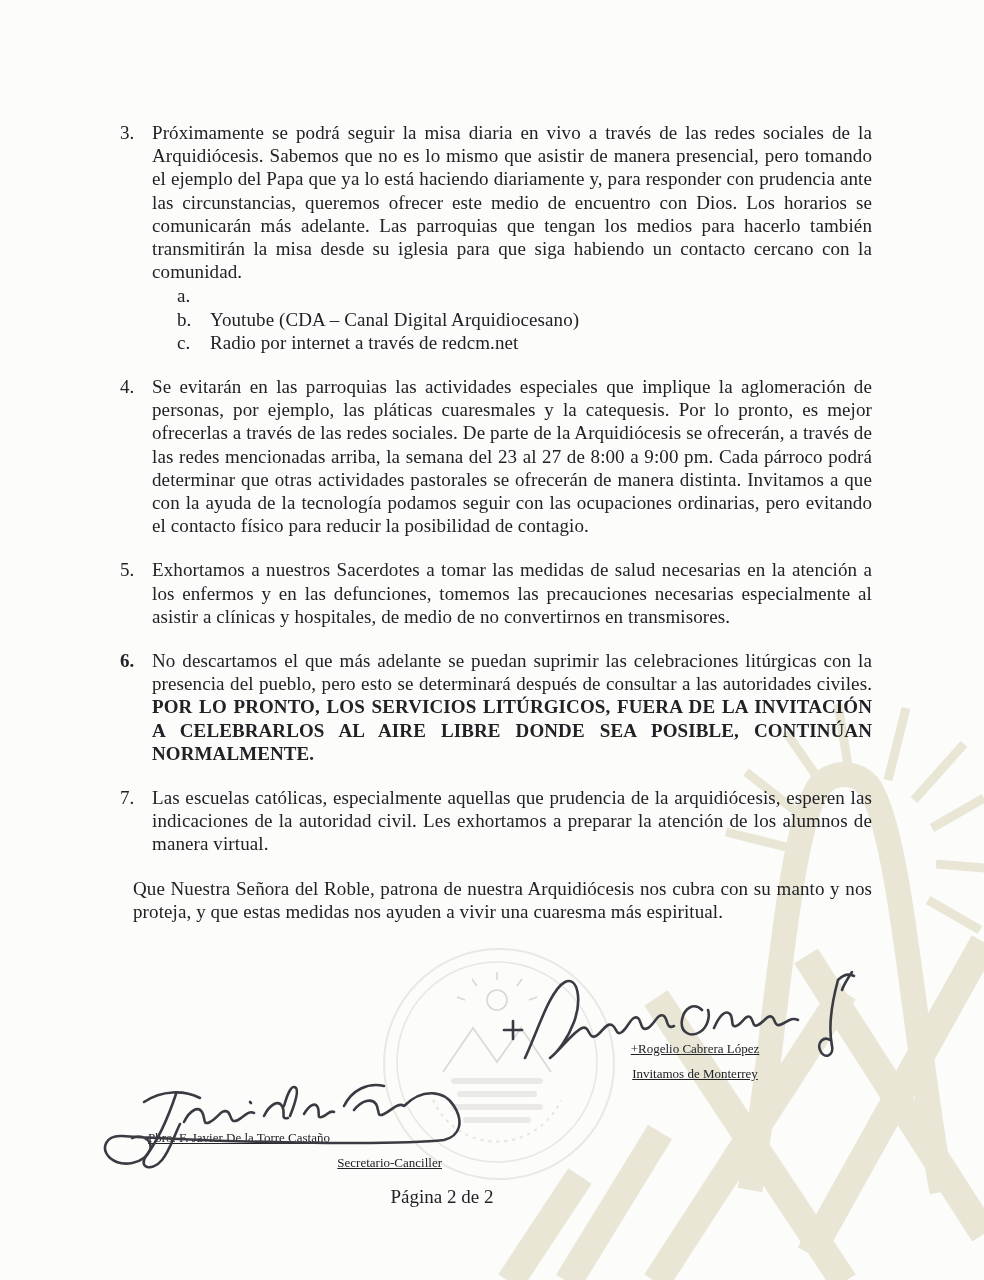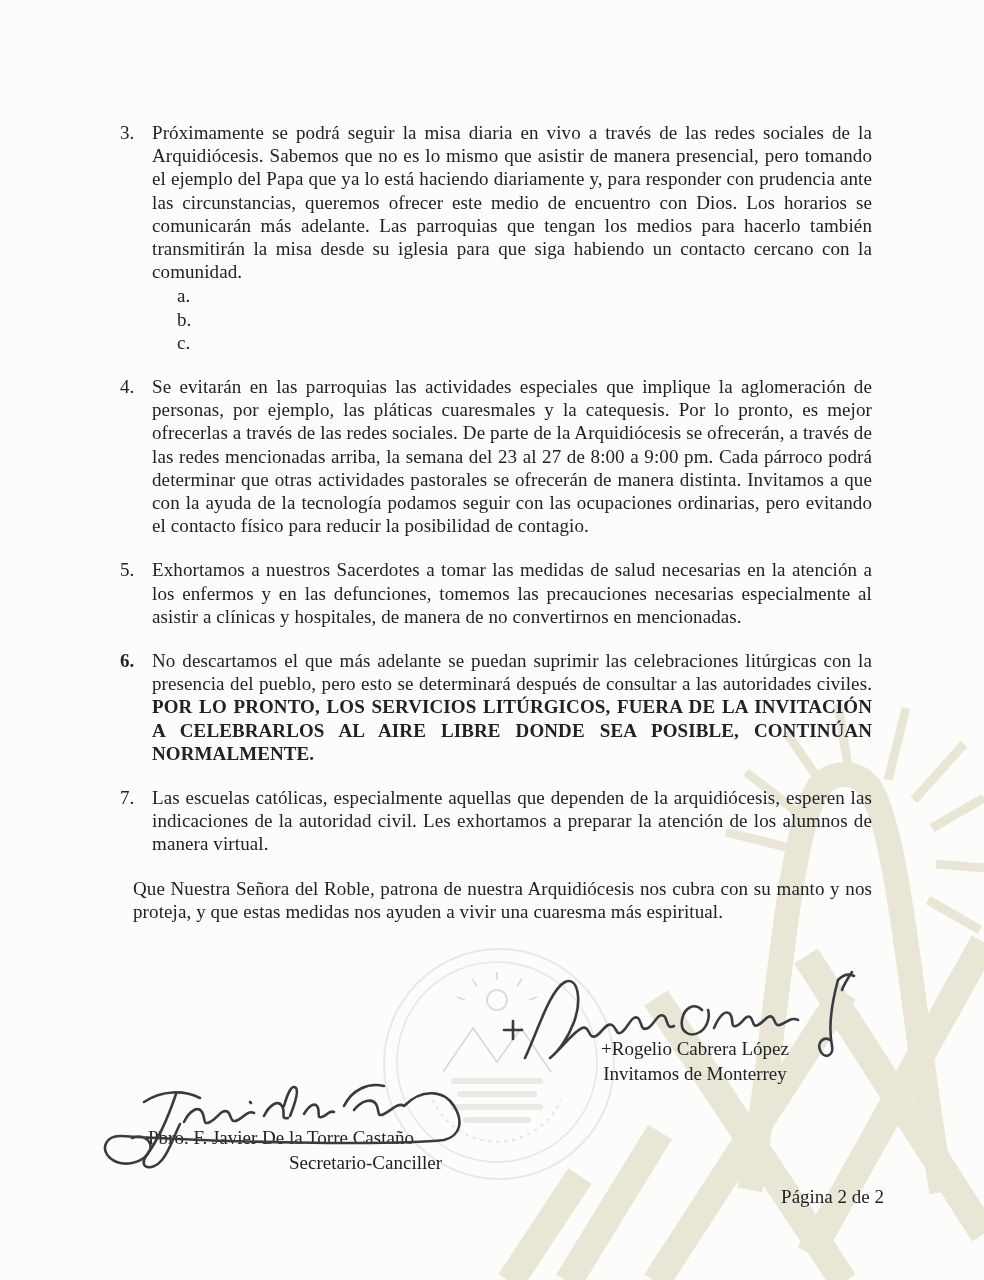--- a/index.html
+++ b/index.html
@@ -25,25 +25,25 @@
   .num.bold{font-weight:bold;}
   .txt{flex:1;text-align:justify;font-family:Liberation Serif, serif;}
   .txt strong{font-weight:bold;}
   .sublist{margin-top:1px;padding-left:25px;text-align:left;}
   .subitem{display:flex;}
   .sublabel{flex:none;width:33px;}
   .closing{margin:21px 0 12px 13px;text-align:justify;font-family:Liberation Serif, serif;}
   
   .ink{position:absolute;z-index:4;}
   .ink path{fill:none;stroke:#3a3a42;stroke-width:2.6;stroke-linecap:round;stroke-linejoin:round;}
-  .sig-block{position:absolute;z-index:3;font-size:19px;line-height:25px;}
+  .sig-block{position:absolute;z-index:3;font-size:13px;line-height:25px;text-decoration:underline;}
   .sig-archbishop{left:558px;top:1036px;width:274px;text-align:center;}
   .sig-secretary{left:148px;top:1125px;width:294px;}
   .sig-secretary .sig-title{text-align:right;}
-  .footer{position:absolute;left:0;top:1186px;width:884px;text-align:right;
+  .footer{position:absolute;left:0;top:1186px;width:884px;text-align:center;
           font-size:19px;z-index:2;}
 </style>
 </head>
 <body>
 
 <div class="page">
 
   <svg class="watermark" viewBox="0 0 534 660" aria-hidden="true">
     <g stroke="#e9e6d6" fill="none">
       <g stroke-width="9">
@@ -92,46 +92,48 @@
     <div class="item">
       <span class="num">3.</span>
       <div class="txt">
         <span>Próximamente se podrá seguir la misa diaria en vivo a través de las redes sociales de la Arquidiócesis. Sabemos que no es lo mismo que asistir de manera presencial, pero tomando el ejemplo del Papa que ya lo está haciendo diariamente y, para responder con prudencia ante las circunstancias, queremos ofrecer este medio de encuentro con Dios. Los horarios se comunicarán más adelante. Las parroquias que tengan los medios para hacerlo también transmitirán la misa desde su iglesia para que siga habiendo un contacto cercano con la comunidad.</span>
         <div class="sublist">
           <div class="subitem">
             <span class="sublabel">a.</span>
           </div>
           <div class="subitem">
             <span class="sublabel">b.</span>
+            <span>Youtube (CDA – Canal Digital Arquidiocesano)</span>
           </div>
           <div class="subitem">
             <span class="sublabel">c.</span>
+            <span>Radio por internet a través de redcm.net</span>
           </div>
         </div>
       </div>
     </div>
 
     <div class="item">
       <span class="num">4.</span>
       <div class="txt">Se evitarán en las parroquias las actividades especiales que implique la aglomeración de personas, por ejemplo, las pláticas cuaresmales y la catequesis. Por lo pronto, es mejor ofrecerlas a través de las redes sociales. De parte de la Arquidiócesis se ofrecerán, a través de las redes mencionadas arriba, la semana del 23 al 27 de 8:00 a 9:00 pm. Cada párroco podrá determinar que otras actividades pastorales se ofrecerán de manera distinta. Invitamos a que con la ayuda de la tecnología podamos seguir con las ocupaciones ordinarias, pero evitando el contacto físico para reducir la posibilidad de contagio.</div>
     </div>
 
     <div class="item">
       <span class="num">5.</span>
-      <div class="txt">Exhortamos a nuestros Sacerdotes a tomar las medidas de salud necesarias en la atención a los enfermos y en las defunciones, tomemos las precauciones necesarias especialmente al asistir a clínicas y hospitales, de manera de no convertirnos en mencionadas.</div>
+      <div class="txt">Exhortamos a nuestros Sacerdotes a tomar las medidas de salud necesarias en la atención a los enfermos y en las defunciones, tomemos las precauciones necesarias especialmente al asistir a clínicas y hospitales, de medio de no convertirnos en transmisores.</div>
     </div>
 
     <div class="item">
       <span class="num bold">6.</span>
       <div class="txt"><span>No descartamos el que más adelante se puedan suprimir las celebraciones litúrgicas con la presencia del pueblo, pero esto se determinará después de consultar a las autoridades civiles. </span><strong>POR LO PRONTO, LOS SERVICIOS LITÚRGICOS, FUERA DE LA INVITACIÓN A CELEBRARLOS AL AIRE LIBRE DONDE SEA POSIBLE, CONTINÚAN NORMALMENTE.</strong></div>
     </div>
 
     <div class="item">
       <span class="num">7.</span>
-      <div class="txt">Las escuelas católicas, especialmente aquellas que dependen de la arquidiócesis, esperen las indicaciones de la autoridad civil. Les exhortamos a preparar la atención de los alumnos de manera virtual.</div>
+      <div class="txt">Las escuelas católicas, especialmente aquellas que prudencia de la arquidiócesis, esperen las indicaciones de la autoridad civil. Les exhortamos a preparar la atención de los alumnos de manera virtual.</div>
     </div>
 
     <p class="closing">Que Nuestra Señora del Roble, patrona de nuestra Arquidiócesis nos cubra con su manto y nos proteja, y que estas medidas nos ayuden a vivir una cuaresma más espiritual.</p>
   </div>
 
   <svg class="ink" style="left:470px;top:968px;" width="410" height="112" viewBox="0 0 410 112" aria-hidden="true">
     <path d="M 34,62 L 52,62"></path>
     <path d="M 43,53 L 43,71"></path>
     <path d="M 55,90 C 68,62 80,22 95,14 C 108,8 112,32 104,54 C 98,70 88,84 80,90 C 92,80 103,64 112,60 C 120,57 118,72 126,68 C 132,65 136,54 142,57 C 147,60 146,68 152,64 C 158,60 162,46 168,50 C 172,53 170,64 178,60 C 184,57 188,44 194,48 C 198,51 196,62 204,58"></path>
     <path d="M 232,42 C 224,34 214,40 212,52 C 210,64 220,70 230,64 C 238,59 240,48 238,42"></path>

